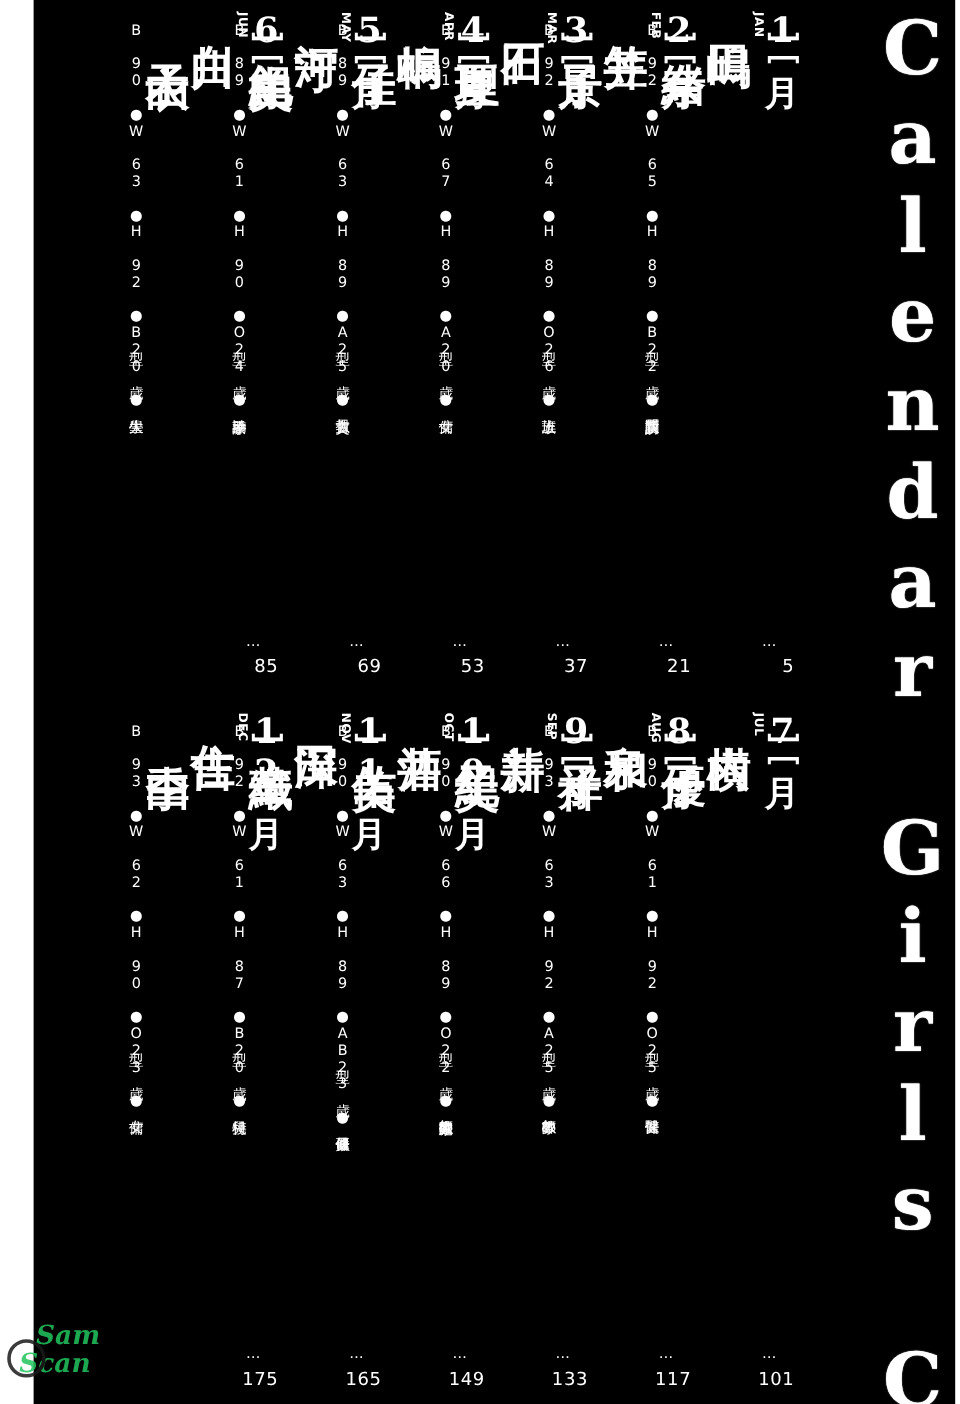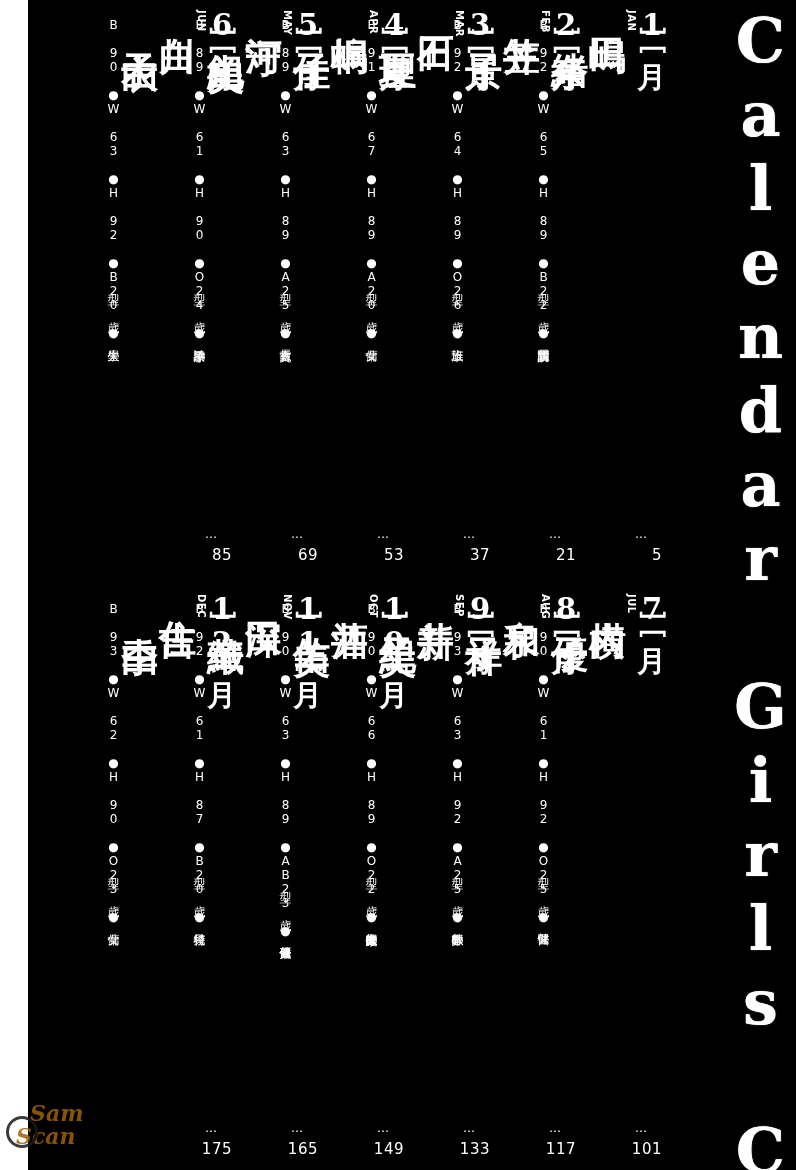--- a/index.html
+++ b/index.html
@@ -165,21 +165,21 @@
     right: 22px;
     letter-spacing: 1px;
   }
   
   .watermark {
     position: absolute;
     left: 6px;
     bottom: 8px;
     width: 120px;
     height: 60px;
-    color: #a16207;
+    color: #22c55e;
     font-family: "DejaVu Serif", serif;
     font-style: italic;
     font-weight: bold;
     font-size: 22px;
     line-height: 1.05;
     opacity: 0.85;
   }
   .watermark .wm-line1 { margin-left: 24px; }
   .watermark .wm-line2 { margin-left: 10px; }
   .wm-circle {

